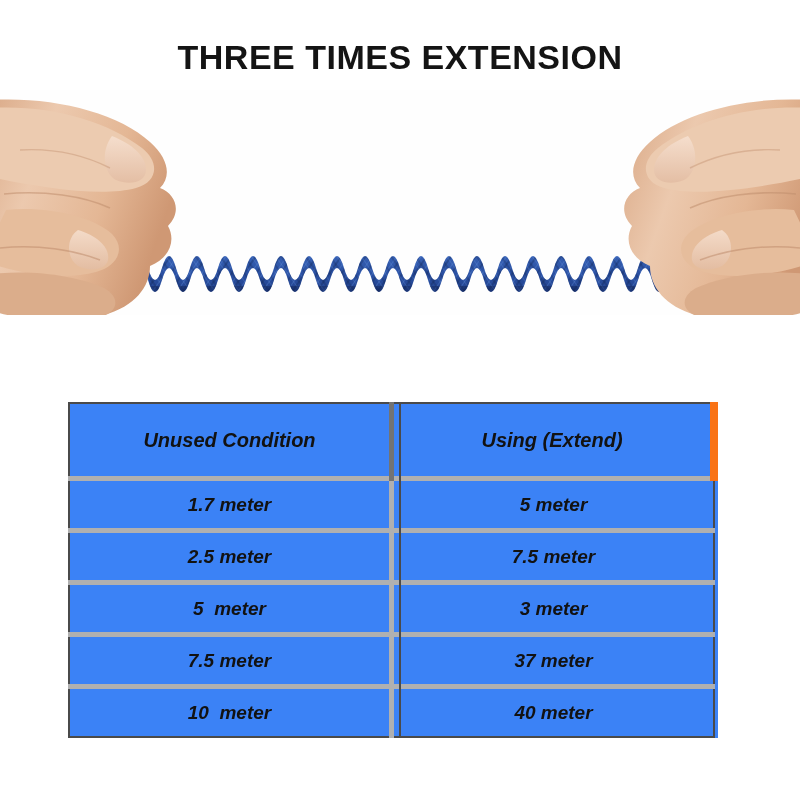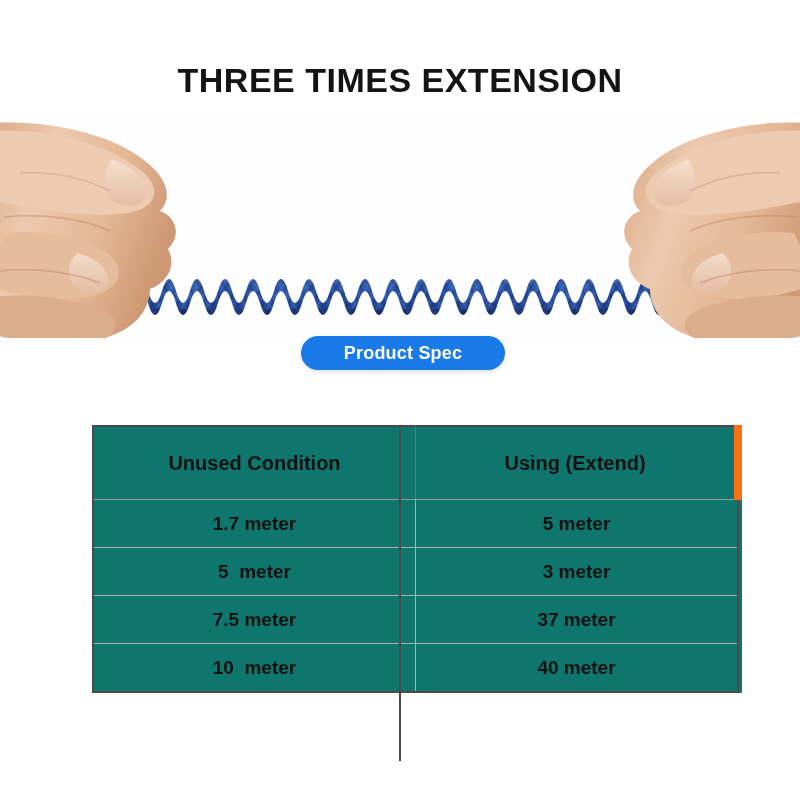--- a/index.html
+++ b/index.html
@@ -13,21 +13,20 @@
     overflow: hidden;
     font-family: "Liberation Sans", sans-serif;
     position: relative;
   }
 
   #page {
     position: relative;
     width: 800px;
     height: 604px;
     background: #ffffff;
-    margin-top: 23px;
   }
 
   
   .title {
     position: absolute;
     top: 38px;
     left: 0;
     width: 800px;
     text-align: center;
     font-size: 34px;
@@ -75,29 +74,30 @@
     color: #ffffff;
     font-size: 18px;
     font-weight: 700;
     letter-spacing: 0.2px;
     font-family: "Liberation Sans", sans-serif;
   }
 
   
   .spec-table {
     position: absolute;
-    left: 92px;
+    left: 68px;
     top: 402px;
     width: 650px;
     border-collapse: collapse;
-    background: #0f766e;
+    background: #3b82f6;
     table-layout: fixed;
+    font-style: italic;
   }
   .spec-table td, .spec-table th {
-    border: 1px solid #737373;
+    border: 5px solid #737373;
     text-align: center;
     color: #121212;
     font-family: "Liberation Sans", sans-serif;
     padding: 0;
   }
   .spec-table thead th {
     height: 72px;
     font-size: 20px;
     font-weight: 700;
     border-top: 2px solid #4a4a4a;
@@ -257,37 +257,38 @@
                  C 66 168, 66 148, 78 140 Z" fill="url(#nail)" opacity="0.85"></path>
         <path d="M-20 186 C 20 178, 74 184, 104 198 C 122 208, 118 224, 96 228
                  C 52 236, -4 226, -24 214 Z" fill="#dbad8b"></path>
         <path d="M20 60 C 54 58, 86 66, 110 78" stroke="#c79878" stroke-width="1.4" fill="none" opacity="0.5"></path>
         <path d="M4 104 C 44 100, 84 106, 110 118" stroke="#c08e6d" stroke-width="1.6" fill="none" opacity="0.55"></path>
         <path d="M0 158 C 38 154, 74 160, 100 170" stroke="#bb8768" stroke-width="1.5" fill="none" opacity="0.5"></path>
       </g>
     </svg>
   </div>
 
-  <div class="badge">
-    <span class="badge-label">Product Spec</span>
-  </div>
 
   <table class="spec-table">
     <thead>
       <tr>
         <th class="c0">Unused Condition</th>
         <th class="c1">Using (Extend)</th>
       </tr>
     </thead>
     <tbody id="spec-body">
         <tr>
           <td class="c0"><span class="cellval">1.7 meter</span></td>
           <td class="c1"><span class="cellval">5 meter</span></td>
         </tr>
         <tr>
+          <td class="c0"><span class="cellval">2.5 meter</span></td>
+          <td class="c1"><span class="cellval">7.5 meter</span></td>
+        </tr>
+        <tr>
           <td class="c0"><span class="cellval">5  meter</span></td>
           <td class="c1"><span class="cellval">3 meter</span></td>
         </tr>
         <tr>
           <td class="c0"><span class="cellval">7.5 meter</span></td>
           <td class="c1"><span class="cellval">37 meter</span></td>
         </tr>
         <tr>
           <td class="c0"><span class="cellval">10  meter</span></td>
           <td class="c1"><span class="cellval">40 meter</span></td>

